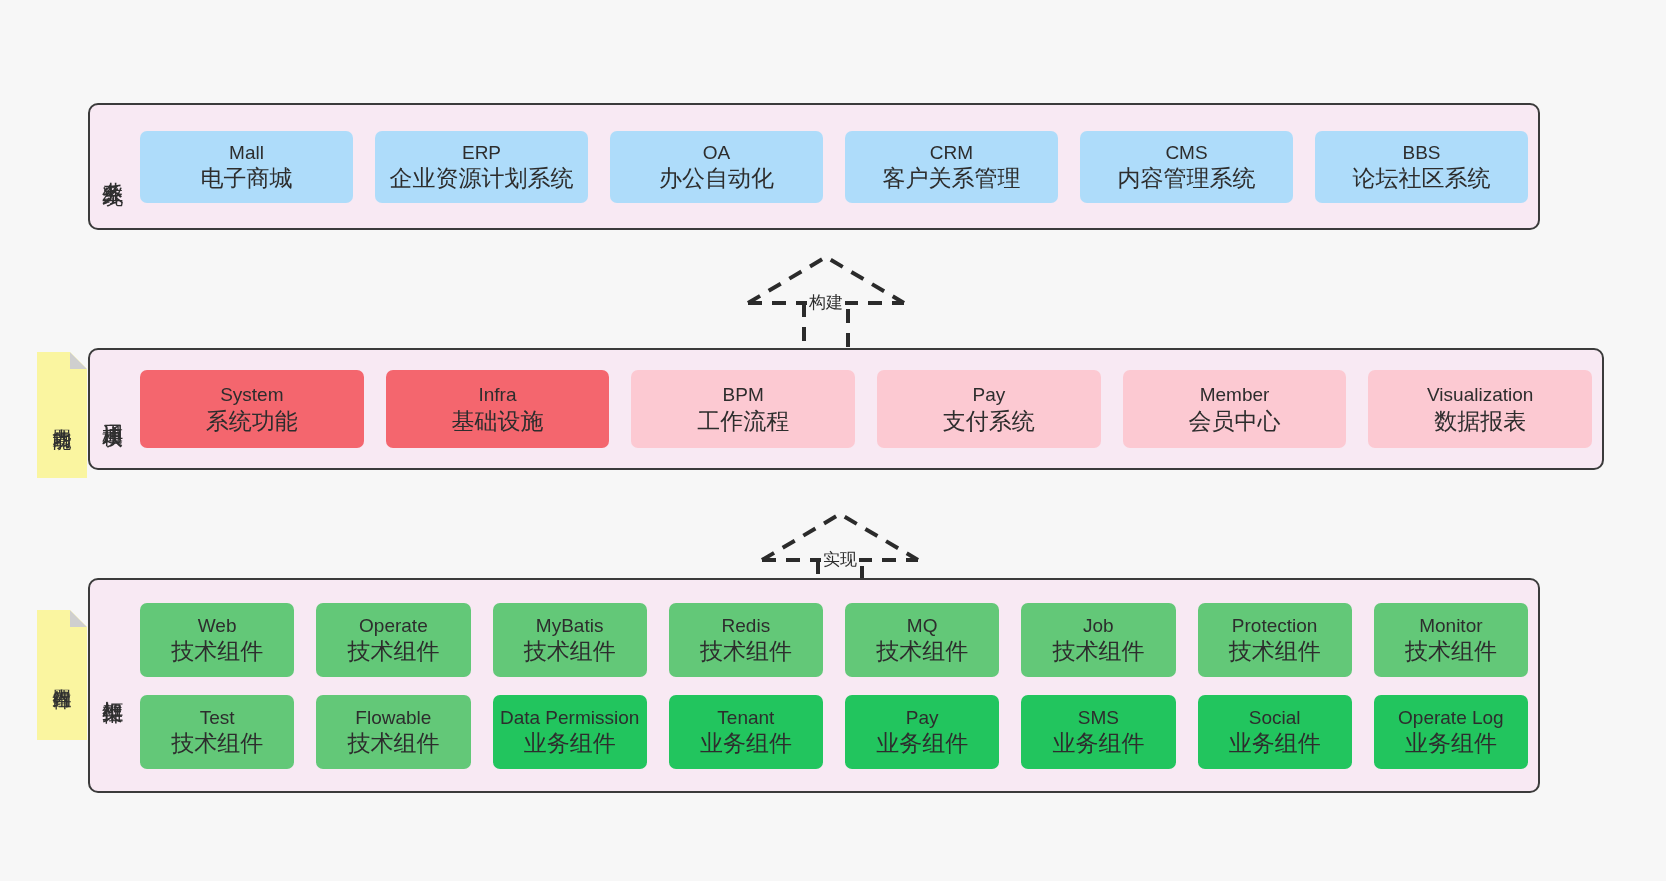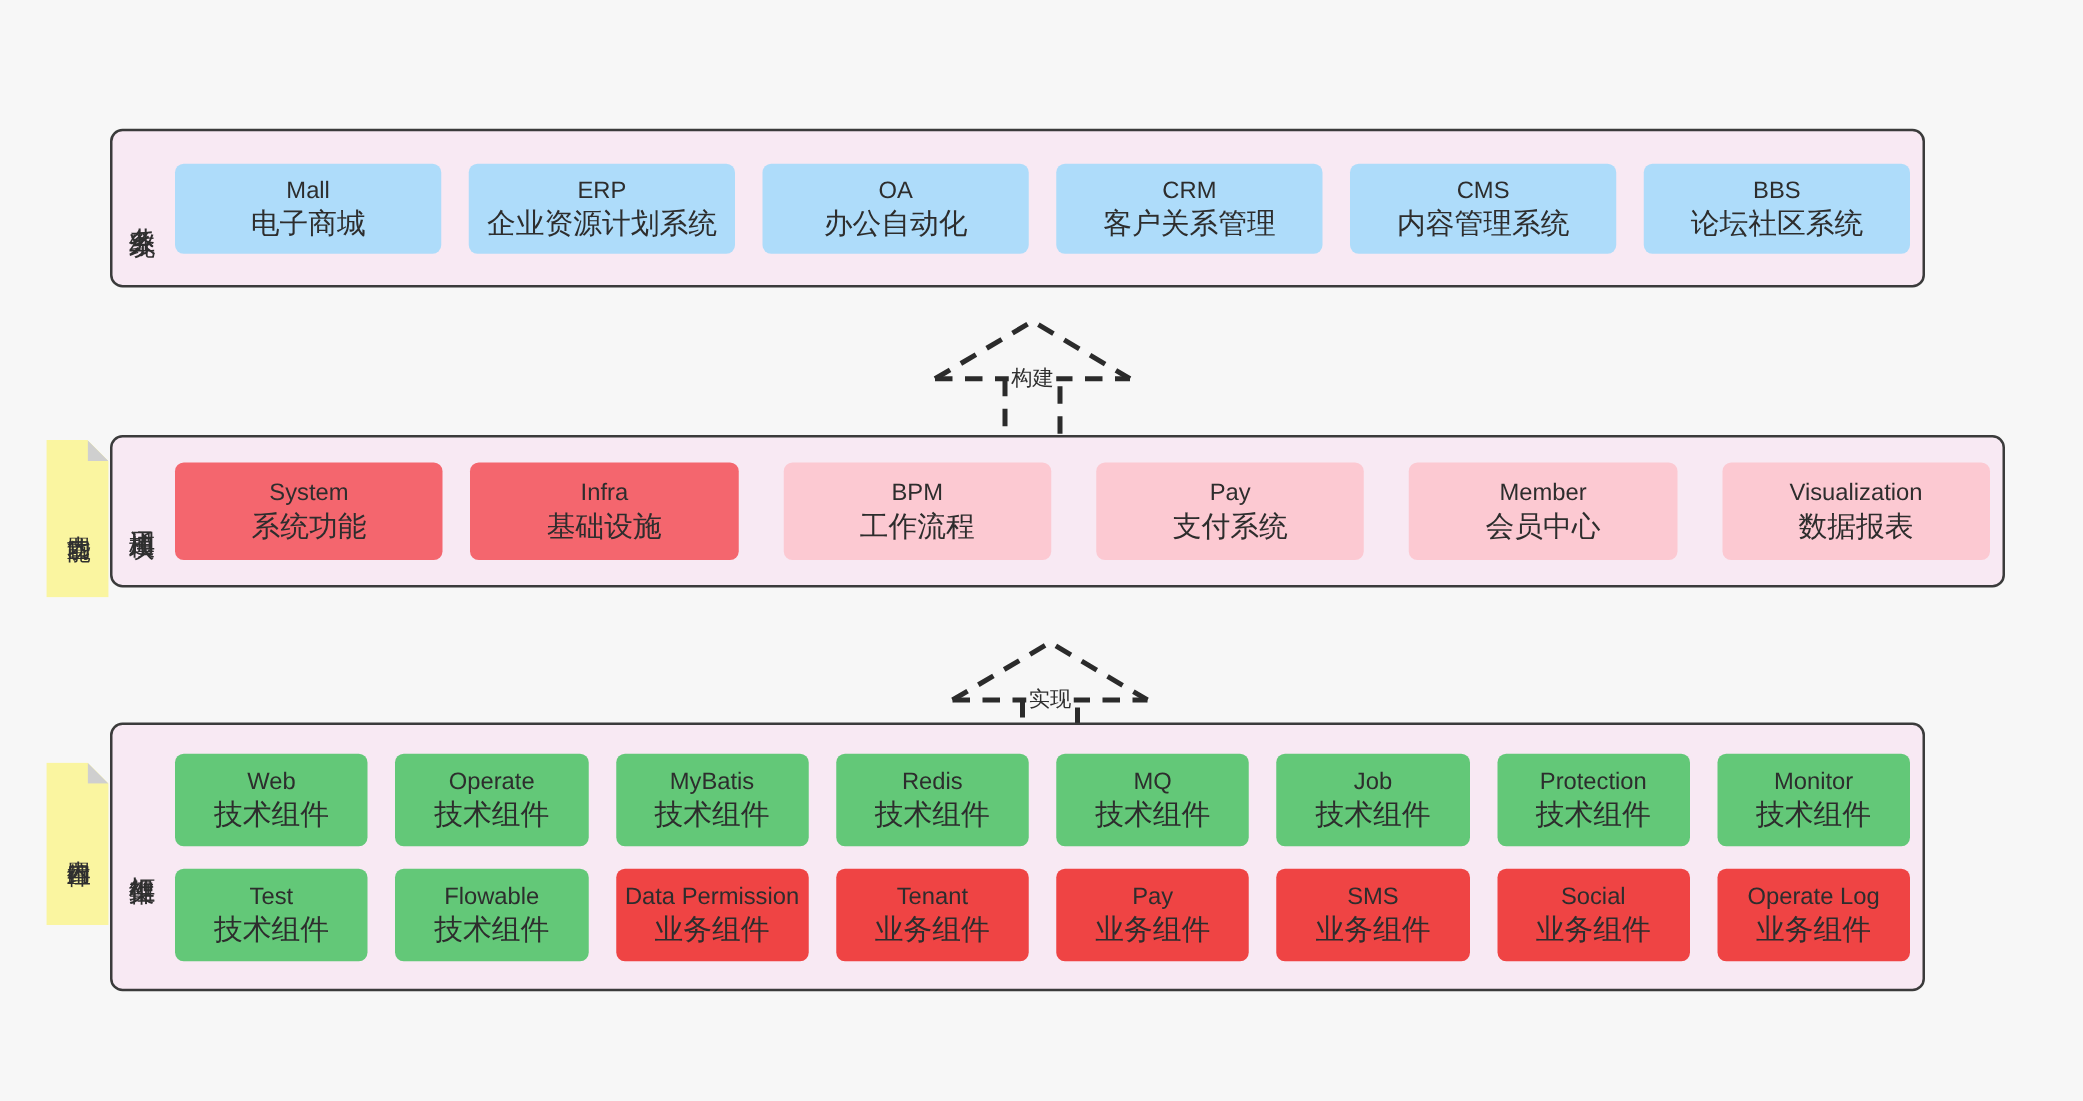--- a/index.html
+++ b/index.html
@@ -69,23 +69,23 @@
     justify-content: center;
     text-align: center;
     line-height: 1.22;
     color: #2d2d2d;
   }
   .card .c-en { font-size: 19px; }
   .card .c-cn { font-size: 23px; }
 
   .card.blue   { background: #aedcfa; }
   .card.red    { background: #f4666e; }
-  .card.pink   { background: #fcc9d2; margin-left: 14px; }
+  .card.pink   { background: #fcc9d2; }
   .card.green  { background: #63c878; }
-  .card.lgreen { background: #ef4444; }
+  .card.lgreen { background: #22c55e; }
 
   
   #layer-business { left: 88px; top: 103px; width: 1452px; height: 127px; }
   #layer-common   { left: 88px; top: 348px; width: 1516px; height: 122px; }
   #layer-frame    { left: 88px; top: 578px; width: 1452px; height: 215px; }
 
   #layer-business .card { height: 72px; }
   #layer-common .card   { height: 78px; }
   #layer-frame .card    { height: 74px; }
 

